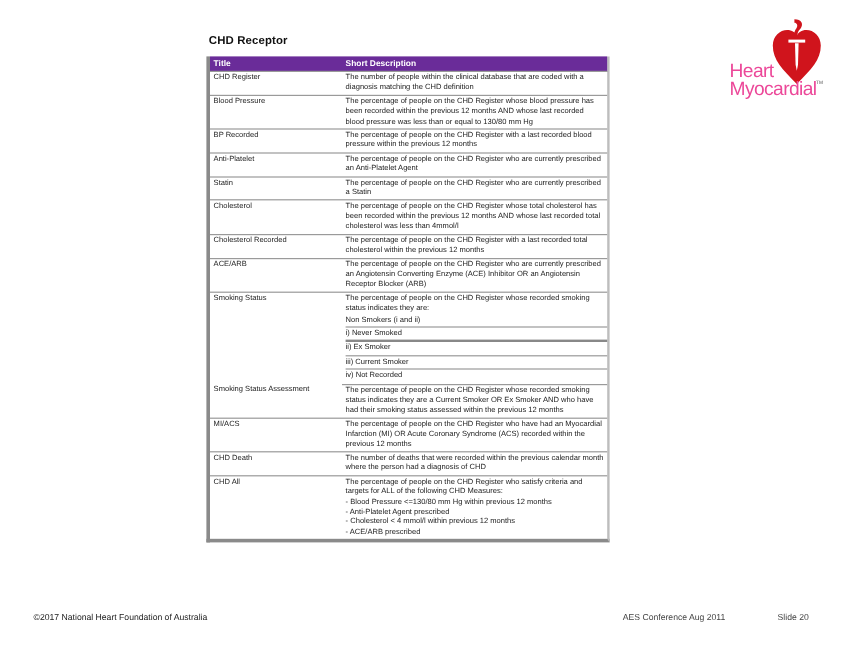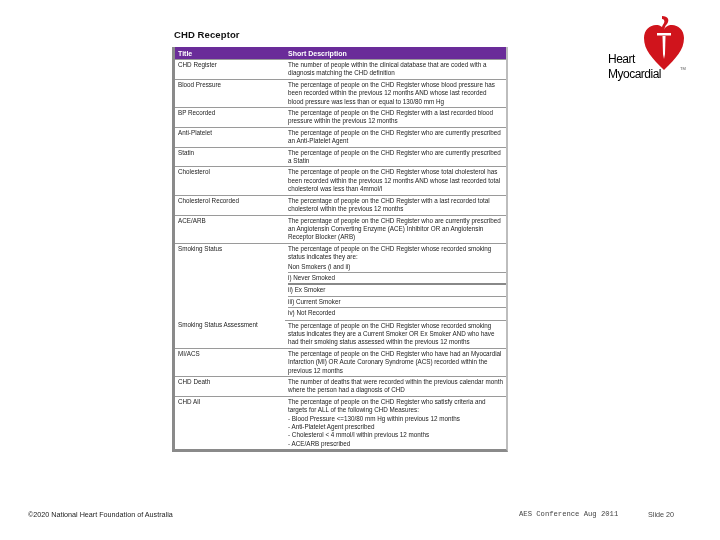--- a/index.html
+++ b/index.html
@@ -27,30 +27,30 @@
     }
     col.c1 { width:110px; }
     .sub-line { border-top:1px solid #9a9a9a; padding:1px 0 1px 0; margin:0 -3px 0 0; }
     .sub-line.first { border-top:none; }
     .sub-line.thick { border-top:2px solid #888; }
     .desc-text { display:block; }
     .logo {
       position:absolute; left:606px; top:14px; width:92px; height:72px;
     }
     .logo-text {
-      position:absolute; left:2px; top:38px; font-size:12px; line-height:15px; color:#000000;
+      position:absolute; left:2px; top:38px; font-size:16px; line-height:15px; color:#ec4899;
       letter-spacing:-0.5px;
     }
     .heart-svg { position:absolute; left:36px; top:0px; }
     .tm { position:absolute; left:74px; top:52px; font-size:4px; color:#555; }
     .footer-left {
       position:absolute; left:28px; top:510px; font-size:7.2px; color:#222;
     }
     .footer-right {
-      position:absolute; left:519px; top:510px; font-size:7.2px; color:#444;font-family:Liberation Mono, monospace;
+      position:absolute; left:519px; top:510px; font-size:7.2px; color:#444;
     }
     .footer-slide {
       position:absolute; left:648px; top:510px; font-size:7.2px; color:#444;
     }
   </style>
 </head>
 <body>
 
 <div class="slide-title">CHD Receptor</div>
 
@@ -143,15 +143,15 @@
     <rect x="15" y="19" width="14" height="2.5" fill="#ffffff"></rect>
     <path d="M20.5 22 L23.5 22 L23 40 L22 45 L21 40 Z" fill="#ffffff"></path>
   </svg>
   <div class="logo-text">
     <div>Heart</div>
     <div>Myocardial</div>
   </div>
   <span class="tm">TM</span>
 </div>
 
-<div class="footer-left">©2020 National Heart Foundation of Australia</div>
+<div class="footer-left">©2017 National Heart Foundation of Australia</div>
 <div class="footer-right">AES Conference Aug 2011</div>
 <div class="footer-slide">Slide 20</div>
 
 </body></html>

